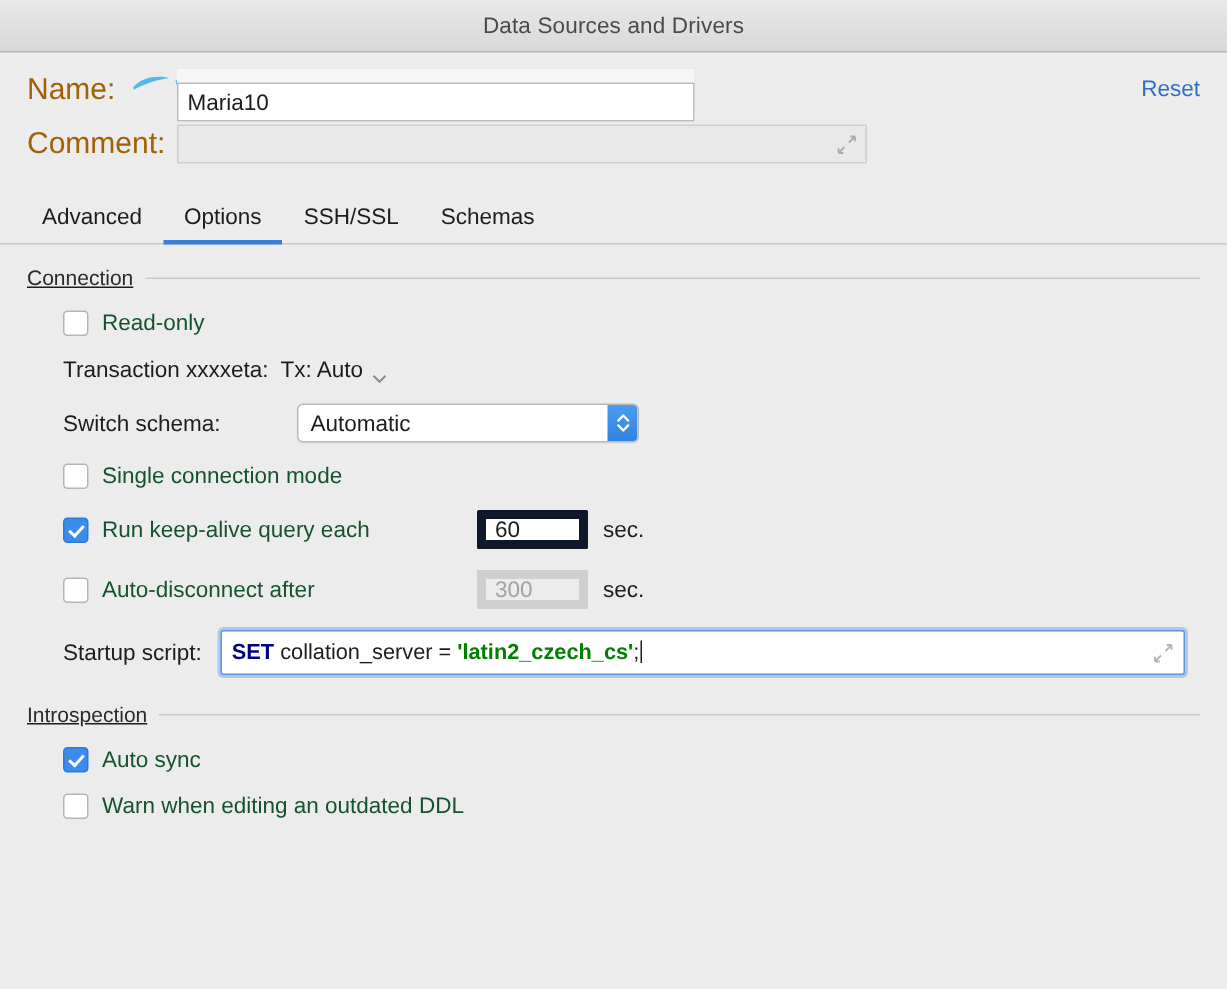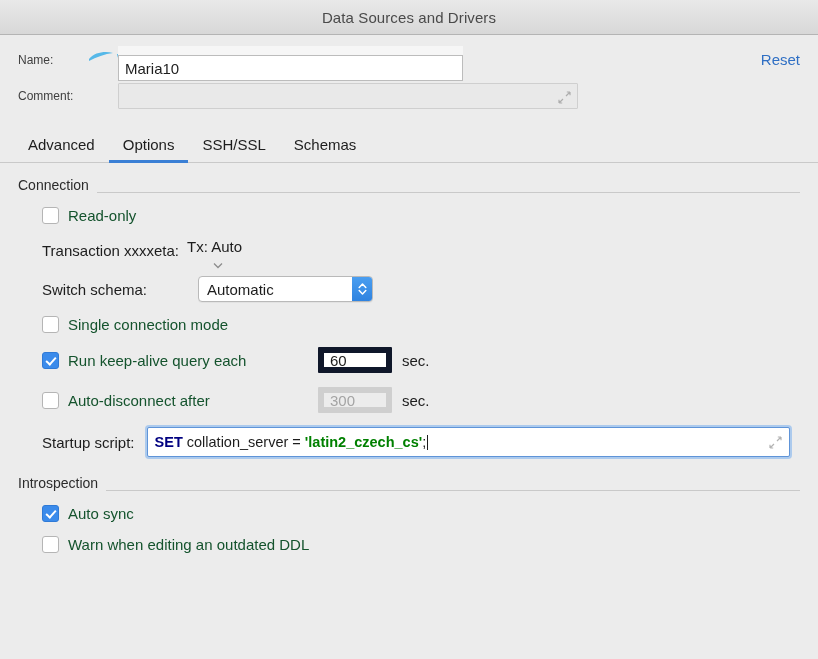--- a/index.html
+++ b/index.html
@@ -37,22 +37,22 @@
     position: relative;
   }
   .field-row {
     display: flex;
     align-items: center;
     margin-bottom: 10px;
     position: relative;
   }
   .field-label {
     width: 100px;
-    font-size: 12px;
-    color: #404040;
+    font-size: 20px;
+    color: #a16207;
     flex: none;
   }
   .name-input {
     width: 345px;
     height: 26px;
     background: #ffffff;
     border: 1px solid #bcbcbc;
     border-radius: 1px;
     box-sizing: border-box;
     display: flex;
@@ -164,22 +164,23 @@
     left: 0; right: 0; bottom: -1px;
     height: 3px;
     background: #3a7fd5;
   }
 
   
   .content { padding: 14px 18px 0 18px; }
 
   .section-head {
     display: flex;
-    align-items: flex-end;
+    align-items: center;
     margin-bottom: 14px;
+    text-decoration: underline;
   }
   .section-title {
     font-size: 14px;
     color: #2b2b2b;
     padding-right: 8px;
     white-space: nowrap;
   }
   .section-rule {
     flex: 1;
     height: 1px;
@@ -226,21 +227,20 @@
     margin-right: 8px;
     white-space: nowrap;
   }
 
   
   .plain-dd {
     display: inline-flex;
     align-items: center;
     cursor: pointer;
     font-size: 15px;
-    flex-direction: column;
   }
   .plain-dd .chev {
     margin-left: 6px;
     width: 10px; height: 7px;
     opacity: .65;
   }
 
   
   .popup {
     height: 26px;
@@ -404,21 +404,21 @@
       <span class="chev">
         <svg width="10" height="7" viewBox="0 0 10 7">
             <path d="M1 1.5 L5 5.5 L9 1.5" stroke="#5a5a5a" stroke-width="1.3" fill="none"></path>
           </svg>
       </span>
     </span>
   </div>
 
   <div class="row" style="padding-left:24px;">
     <span class="inline-label" style="width:148px;">Switch schema:</span>
-    <span class="popup" style="width:175px;">
+    <span class="popup" style="width:228px;">
       <span class="popup-text">Automatic</span>
       <span class="popup-stepper">
         <svg width="11" height="16" viewBox="0 0 11 16">
           <path d="M2.2 6.4 L5.5 3 L8.8 6.4" stroke="#ffffff" stroke-width="1.5" fill="none" stroke-linecap="round" stroke-linejoin="round"></path>
           <path d="M2.2 9.6 L5.5 13 L8.8 9.6" stroke="#ffffff" stroke-width="1.5" fill="none" stroke-linecap="round" stroke-linejoin="round"></path>
         </svg>
       </span>
     </span>
   </div>
 

